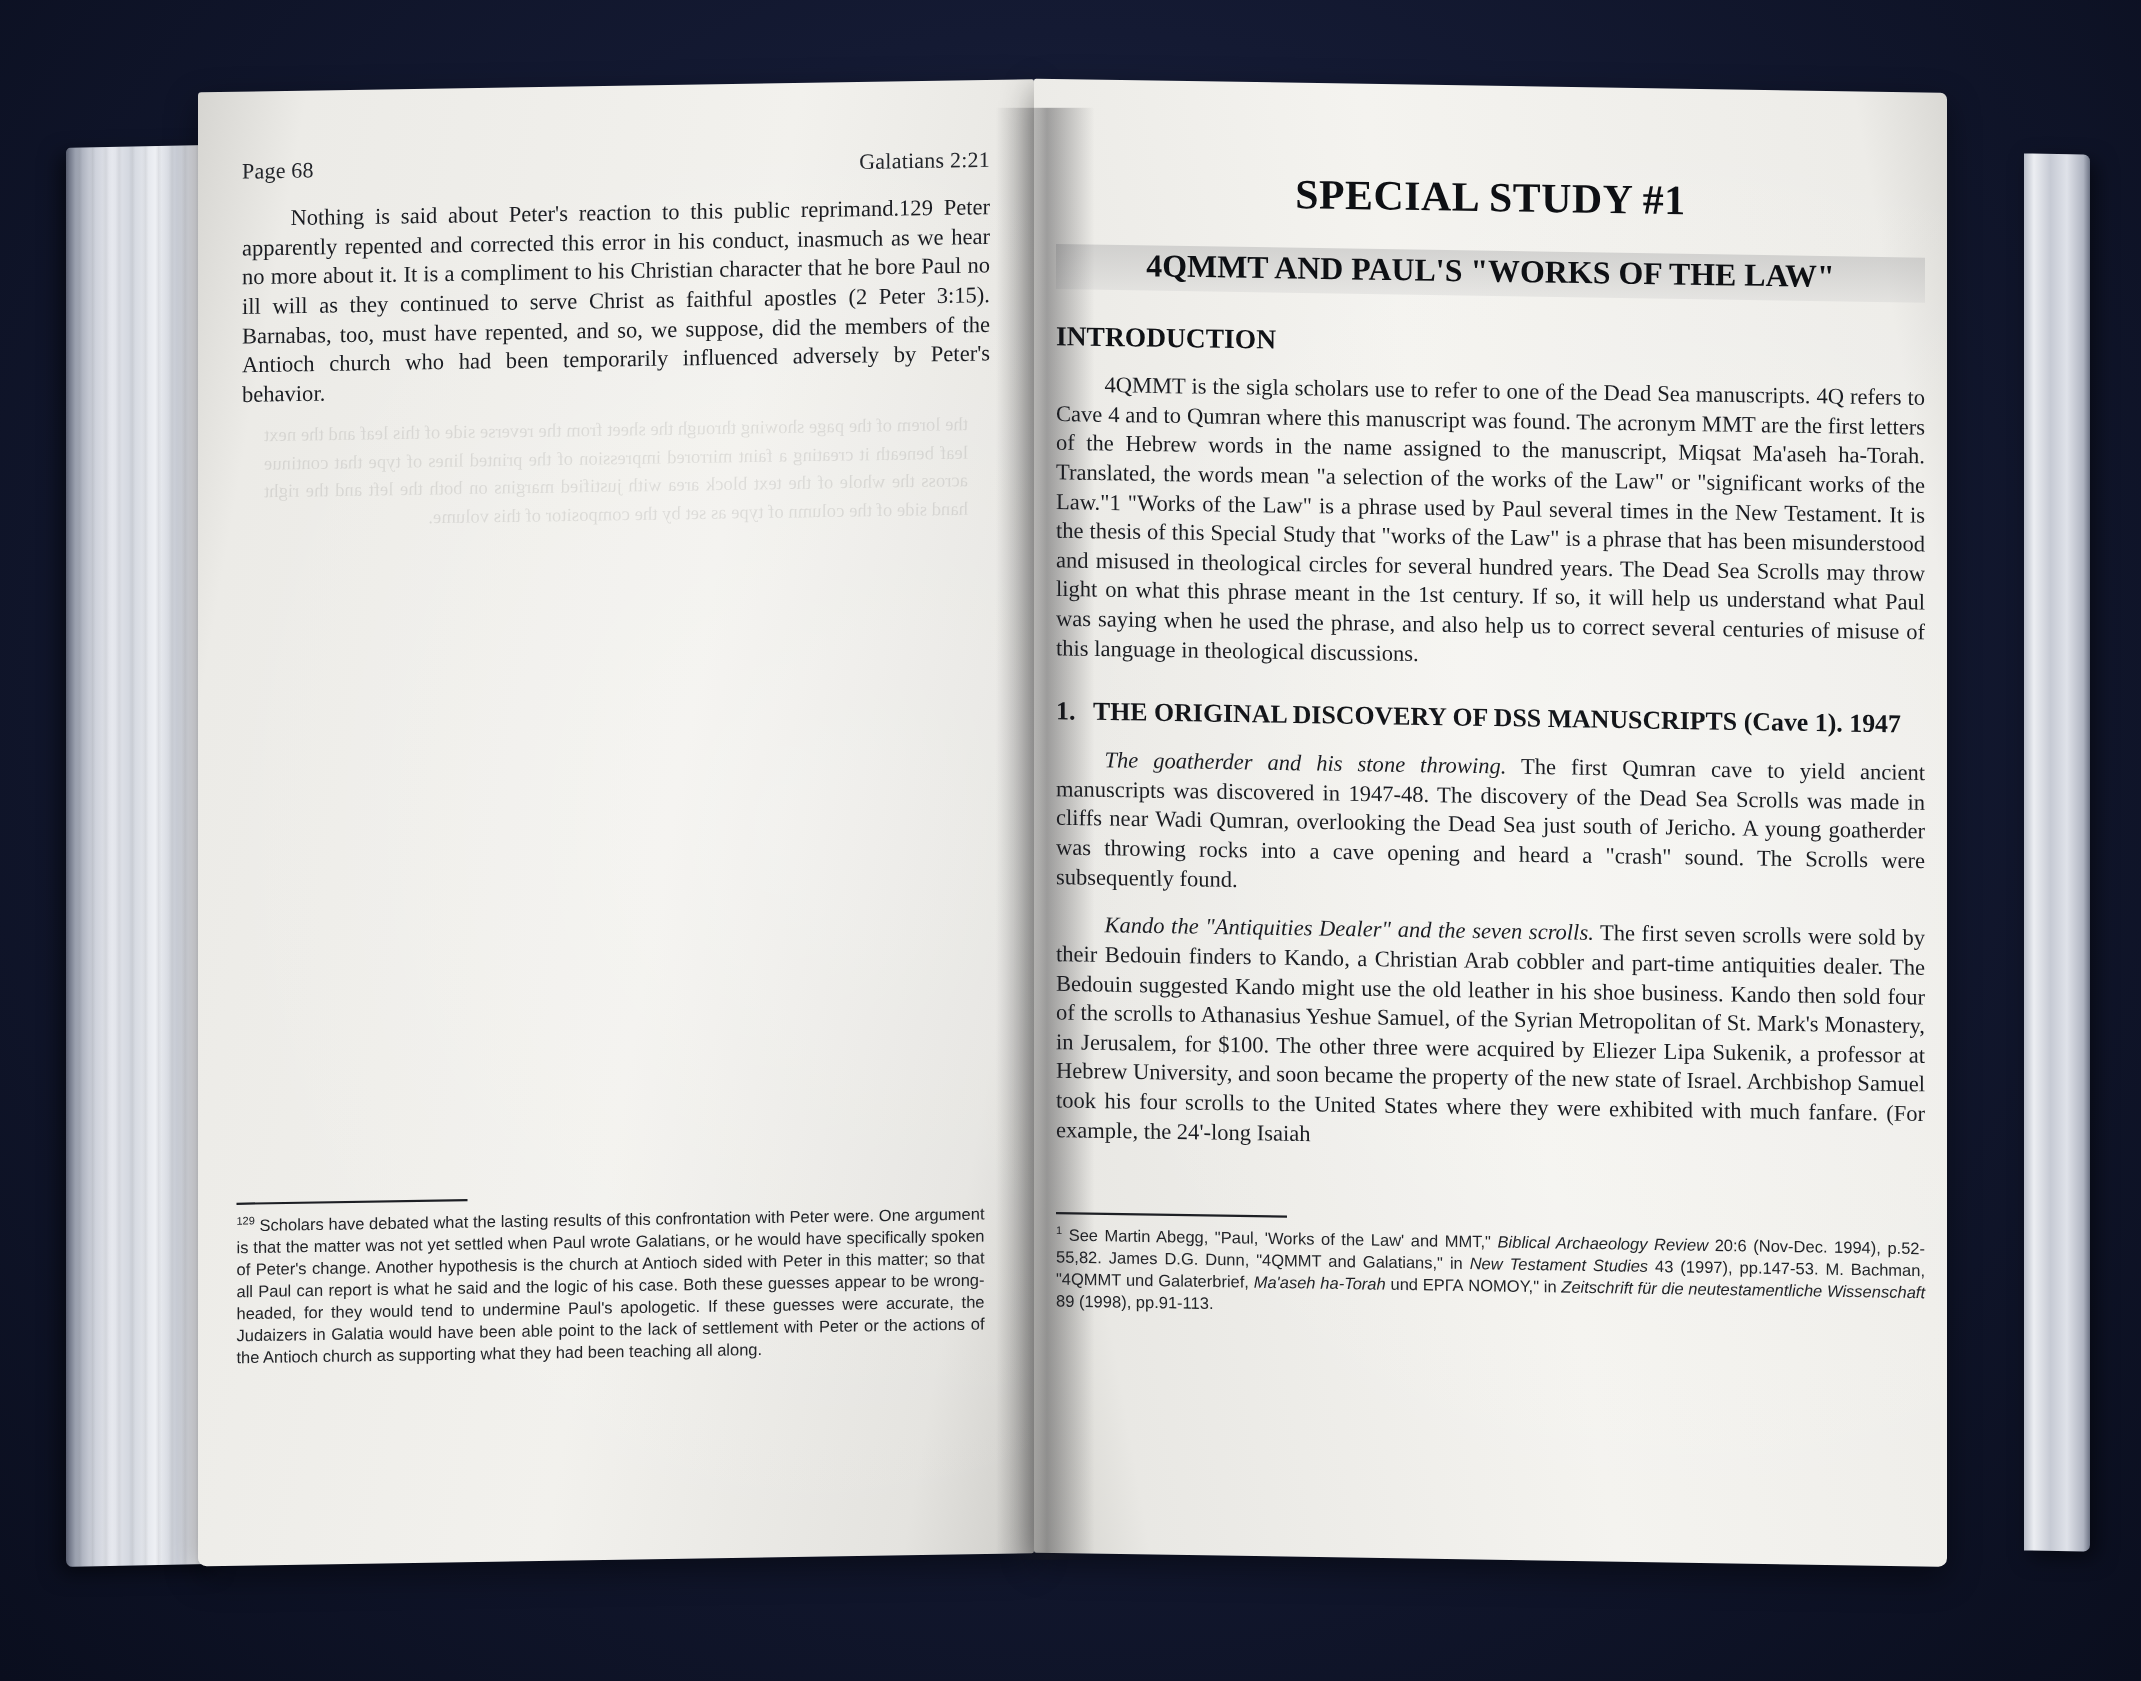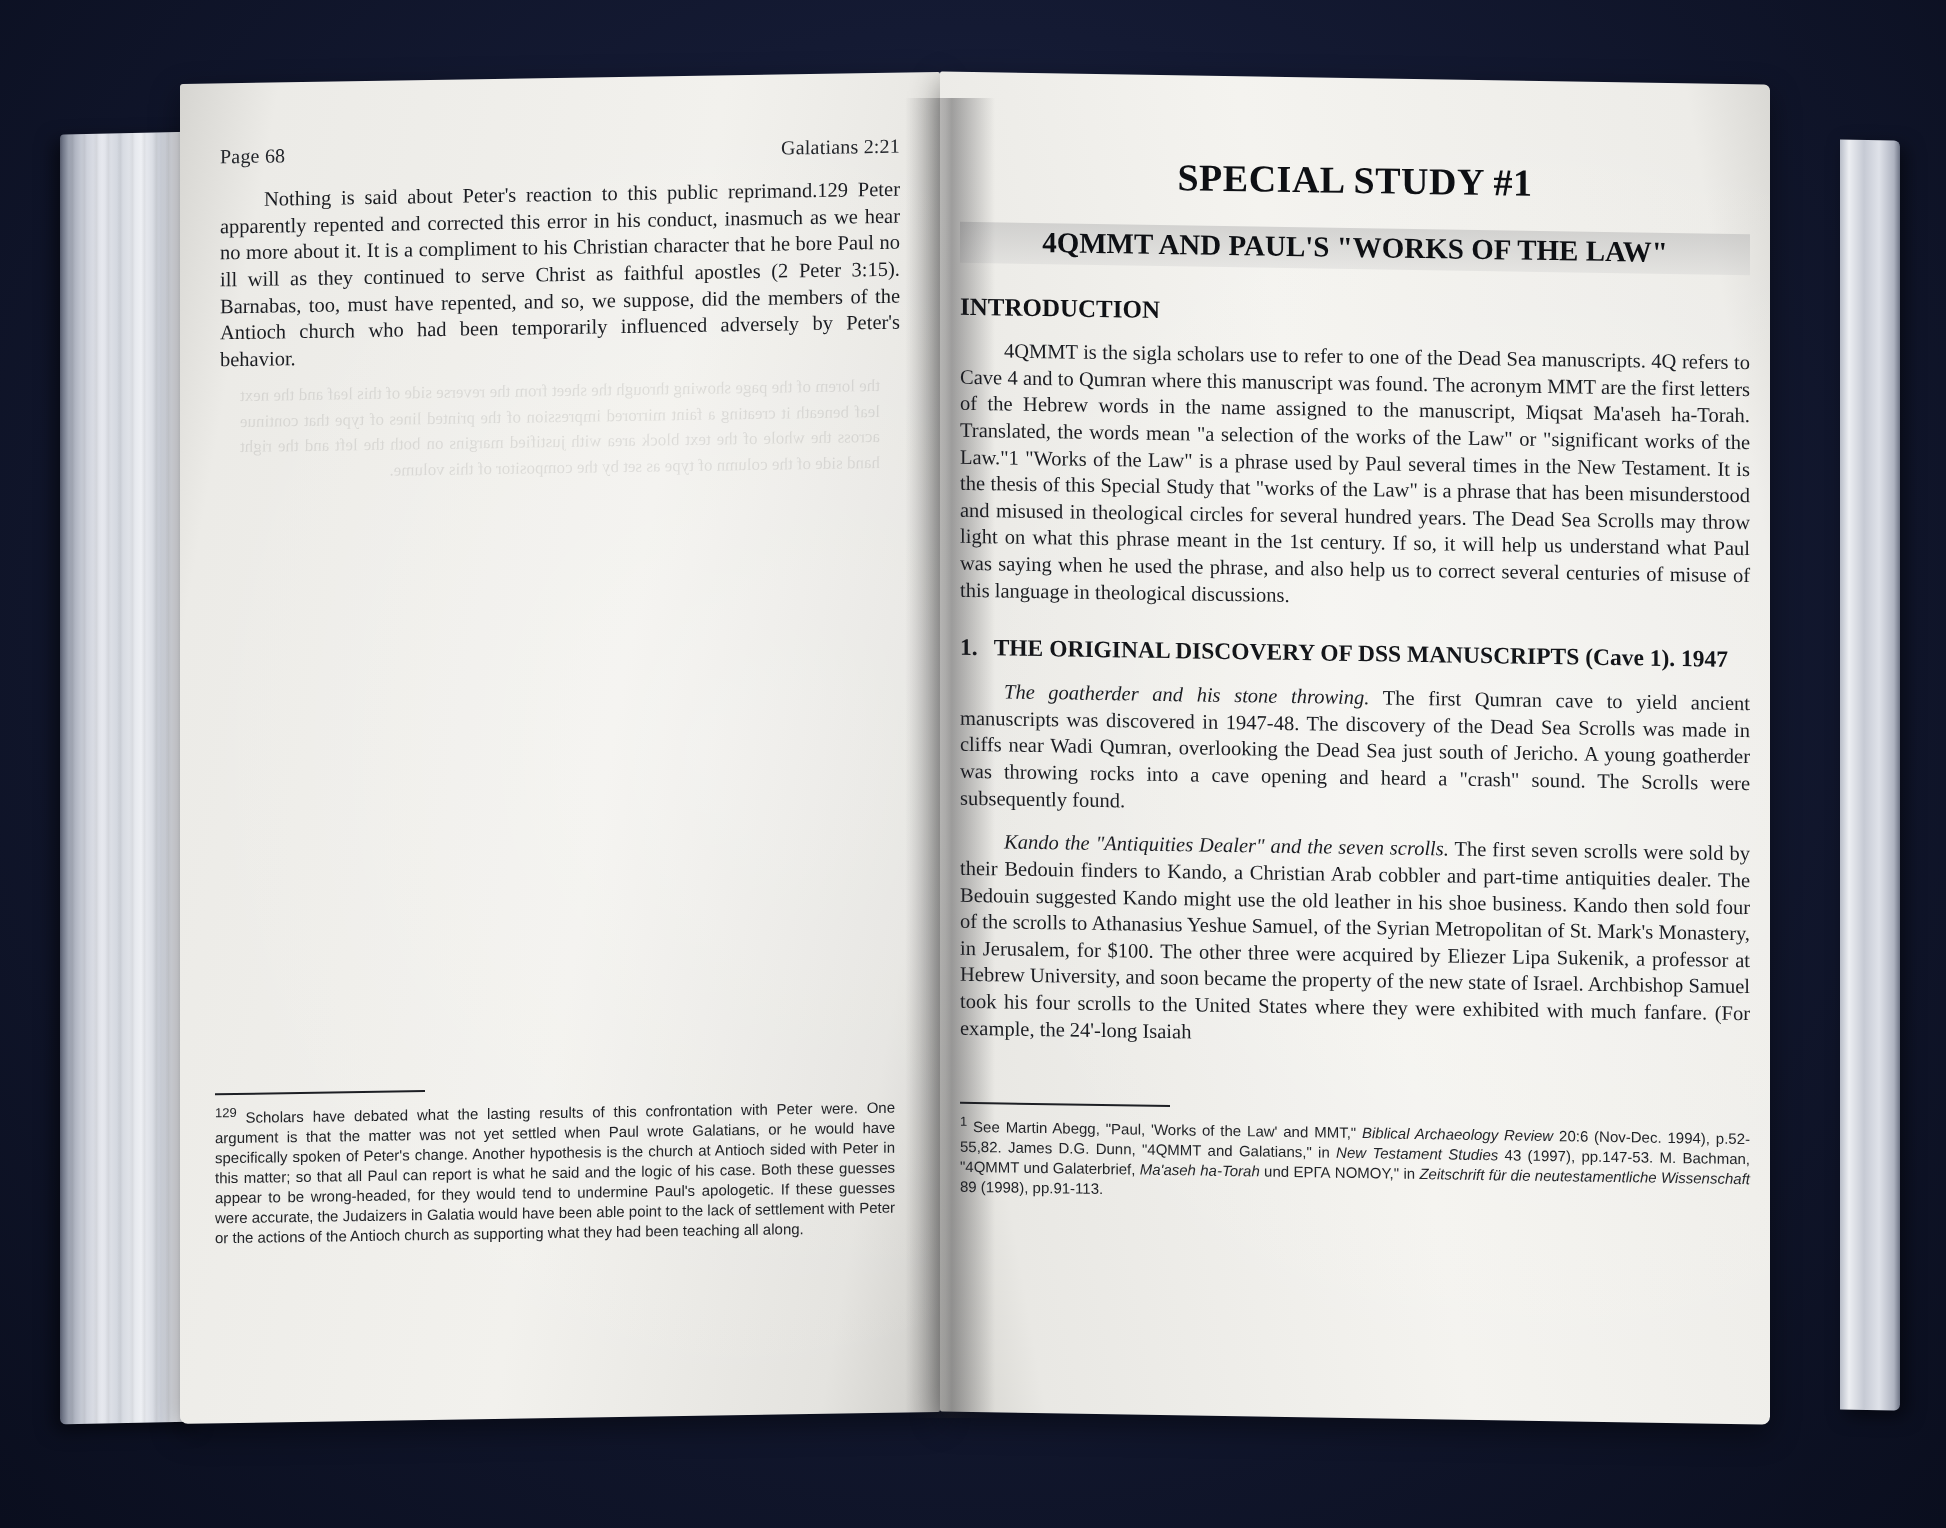--- a/index.html
+++ b/index.html
@@ -169,21 +169,21 @@
     margin: 0 0 9px 0;
   }
   .footnote {
     font-family: "Liberation Sans", sans-serif;
     font-size: 15px;
     line-height: 1.33;
     text-align: justify;
     color: #222428;
     margin: 0;
   }
-  .footnote .fn-num { font-size: 13px; vertical-align: super; }
+  .footnote .fn-num { font-size: 10px; vertical-align: super; }
   .footnote i, .footnote em { font-style: italic; }
 
   
   .fn-left {
     position: absolute;
     left: 155px;
     top: 1010px;
     width: 680px;
     transform: skewY(-0.9deg);
     z-index: 4;

